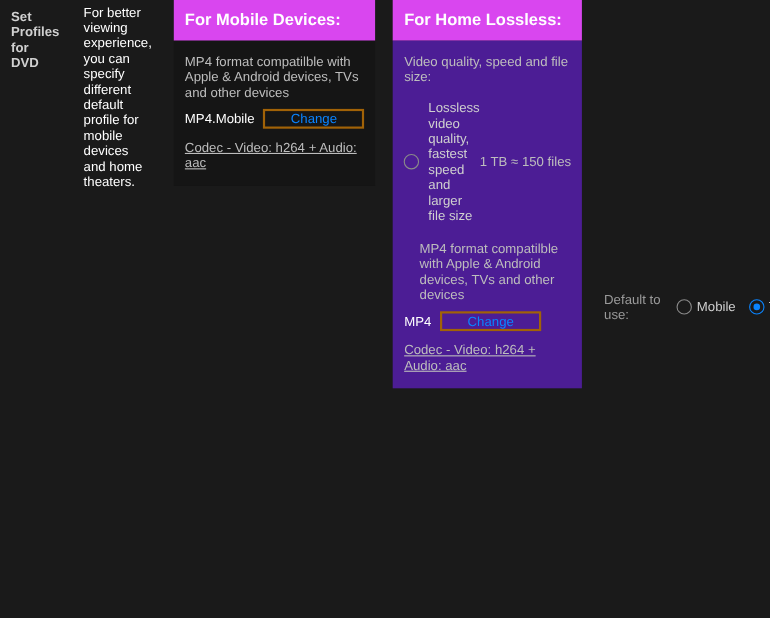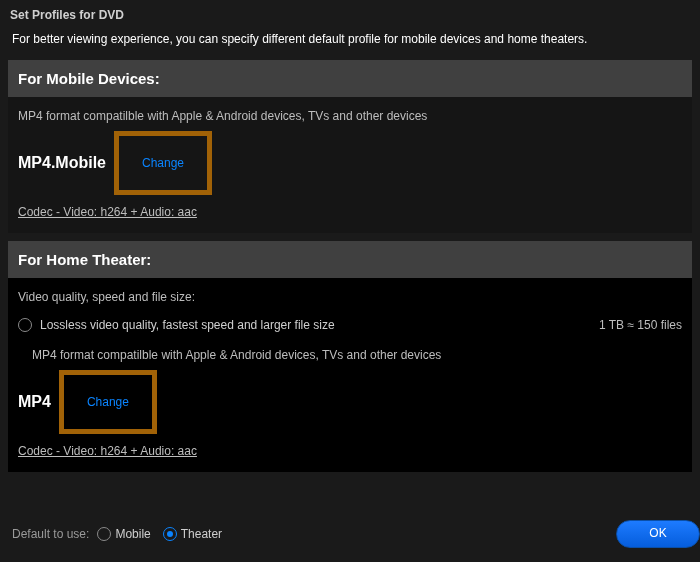--- a/index.html
+++ b/index.html
@@ -12,76 +12,76 @@
     font-size: 12px;
     color: #c8c8c8;
     overflow: hidden;
   }
   .window {
     box-sizing: border-box;
     width: 700px;
     height: 562px;
     background: #1a1a1a;
     display: flex;
-    flex-direction: column;
+    flex-direction: row;
   }
   .title-bar {
     padding: 8px 10px 6px 10px;
     color: #d0d0d0;
     font-weight: bold;
   }
   .intro {
     padding: 4px 12px 14px 12px;
     color: #ffffff;
   }
   .panel {
     margin: 0 8px 8px 8px;
   }
   .panel-header {
-    background: #404040;
+    background: #d946ef;
     padding: 10px 10px;
     color: #ffffff;
     font-weight: bold;
     font-size: 15px;
   }
   .panel-body {
     background: #151515;
     padding: 12px 10px 14px 10px;
   }
   .line {
     margin-bottom: 8px;
     color: #bdbdbd;
   }
   .profile-row {
     display: flex;
     align-items: center;
     gap: 8px;
     margin: 6px 0 10px 0;
   }
   .profile-name {
-    font-weight: bold;
-    color: #ffffff;
-    font-size: 16px;
+    font-weight: normal;
+    color: #ffffff;
+    font-size: 12px;
   }
   .change-btn {
-    border: 5px solid #a16207;
+    border: 2px solid #a16207;
     color: #0a84ff;
     background: transparent;
-    padding: 20px 0;
+    padding: 0 0;
     width: 88px;
     text-align: center;
     font-size: 12px;
     cursor: pointer;
   }
   .codec {
     color: #bdbdbd;
     text-decoration: underline;
   }
   .ht-body {
-    background: #000000;
+    background: #4c1d95;
     padding: 12px 10px 14px 10px;
   }
   .sub-line {
     margin-bottom: 10px;
     color: #bdbdbd;
   }
   .option-row {
     display: flex;
     align-items: center;
     justify-content: space-between;
@@ -174,21 +174,21 @@
       <div class="line">MP4 format compatilble with Apple &amp; Android devices, TVs and other devices</div>
       <div class="profile-row">
         <span class="profile-name">MP4.Mobile</span>
         <span class="change-btn">Change</span>
       </div>
       <div class="codec">Codec - Video: h264 + Audio: aac</div>
     </div>
   </div>
 
   <div class="panel">
-    <div class="panel-header">For Home Theater:</div>
+    <div class="panel-header">For Home Lossless:</div>
     <div class="ht-body">
       <div class="sub-line">Video quality, speed and file size:</div>
 
       <div class="option-row">
         <div class="option-left">
           <span class="radio"></span>
           <span>Lossless video quality, fastest speed and larger file size</span>
         </div>
         <span class="est">1 TB ≈ 150 files</span>
       </div>

